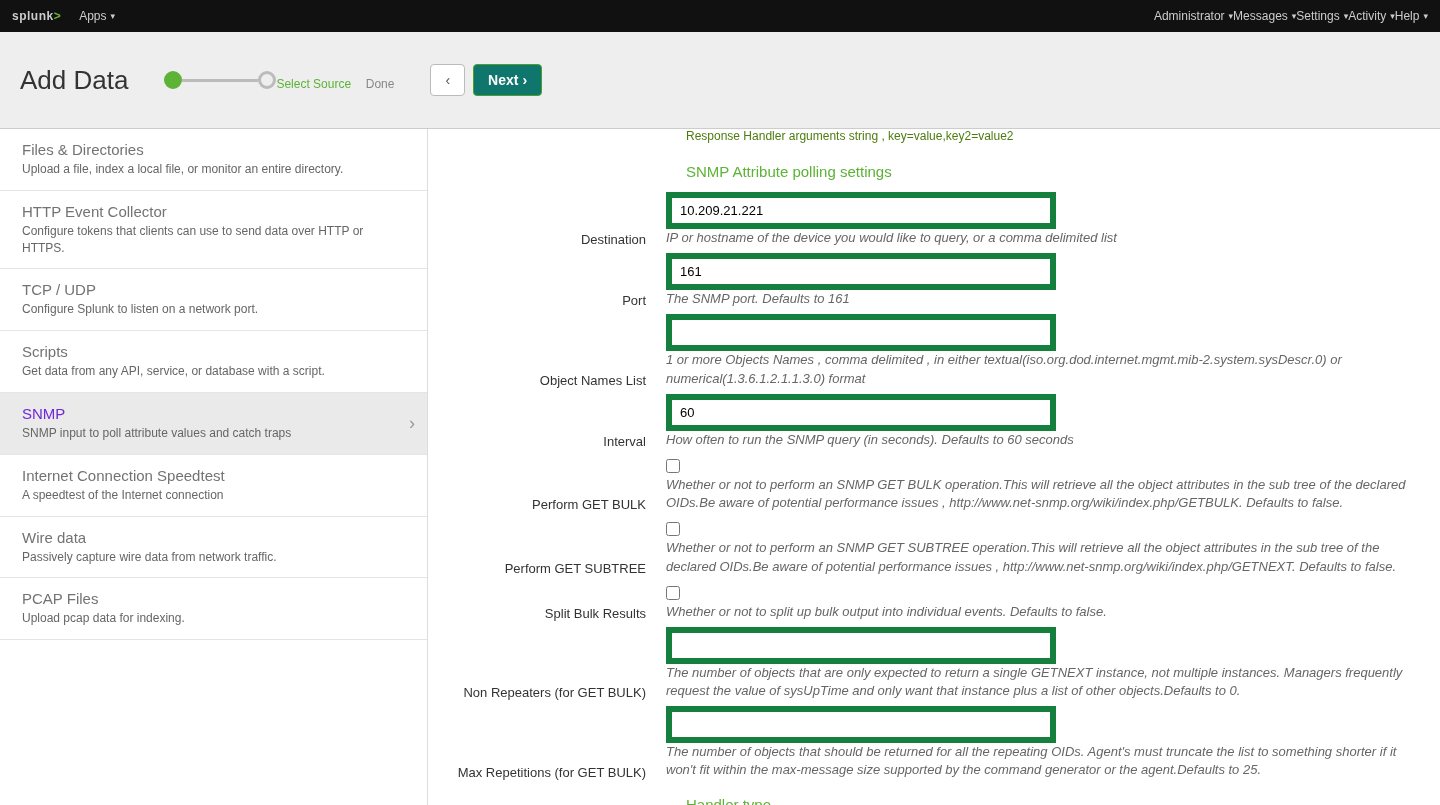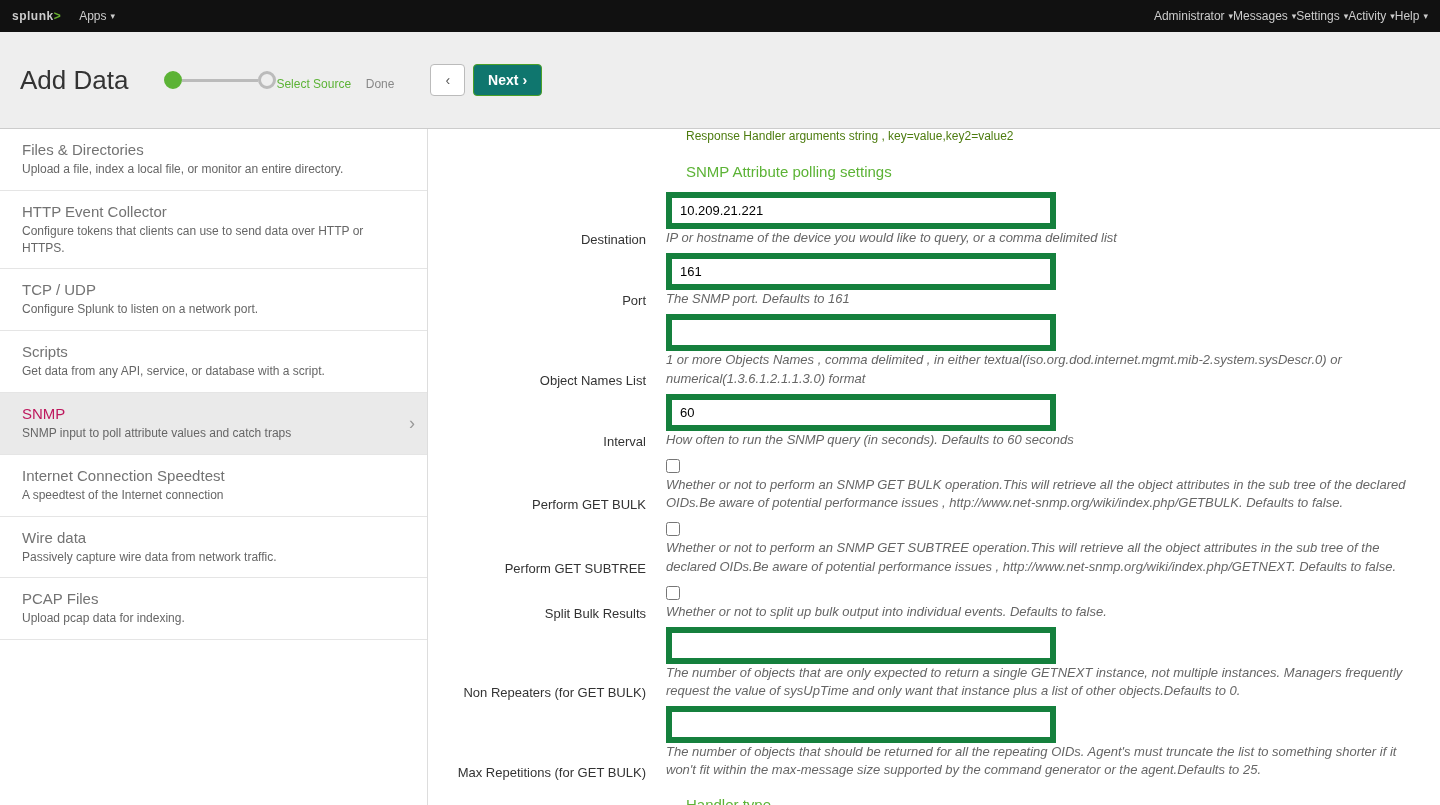--- a/index.html
+++ b/index.html
@@ -25,21 +25,21 @@
 .nav-buttons{display:flex;gap:8px}
 .btn{border-radius:4px;font-size:14px;padding:7px 14px;cursor:pointer;display:inline-flex;align-items:center;gap:4px}
 .btn-back{background:#fff;border:1px solid #bbb;color:#555}
 .btn-next{background:#0f766e;color:#fff;border:1px solid #4aa028;font-weight:bold}
 .main{display:flex}
 .sidebar{width:428px;border-right:1px solid #ddd;background:#fff}
 .sidebar-item{padding:12px 22px;border-bottom:1px solid #e5e5e5;cursor:pointer}
 .sidebar-item.selected{background:#eaeaea;position:relative}
 .sidebar-item.selected .chevron{position:absolute;right:12px;top:50%;transform:translateY(-50%);color:#999;font-size:18px}
 .sidebar-title{color:#737373;font-size:15px;margin-bottom:3px}
-.sidebar-item.selected .sidebar-title{color:#be185d}
+.sidebar-item.selected .sidebar-title{color:#6d28d9}
 .sidebar-desc{color:#666;font-size:12px;line-height:1.4}
 .content{flex:1;padding:0 24px 40px 24px}
 .help-only{color:#4d7c0f;margin-bottom:20px;margin-left:234px;font-size:12px}
 .section-title{color:#5cb336;font-weight:normal;font-size:15px;margin:16px 0 12px 234px}
 .form-row{display:flex;margin-bottom:6px;align-items:flex-end}
 .form-label{width:214px;text-align:right;padding-right:20px;font-size:13px;color:#333;padding-top:6px}
 .form-field{flex:1;max-width:780px}
 .form-field input[type=text]{width:390px;padding:5px 8px;border:6px solid #15803d;font-size:13px}
 .form-field input[type=checkbox]{width:14px;height:14px;margin-top:4px}
 .help{font-style:italic;color:#666;font-size:13px;margin-top:0;line-height:1.4}

